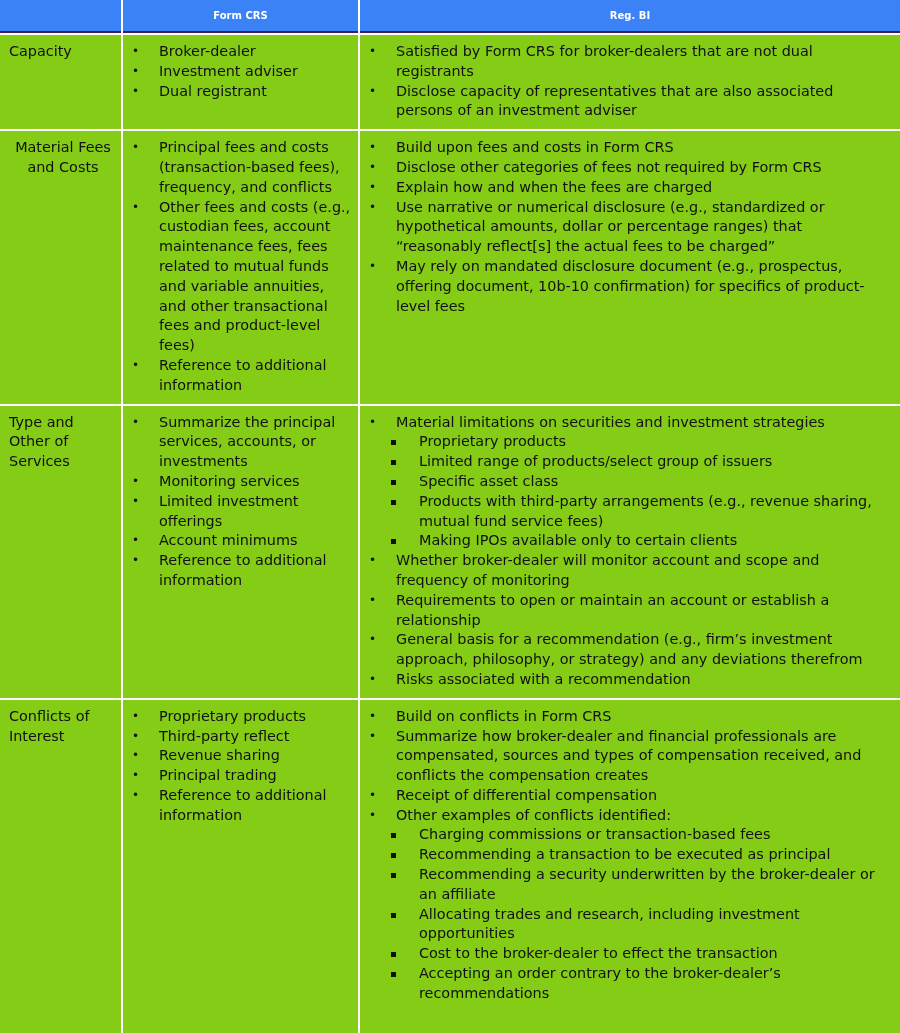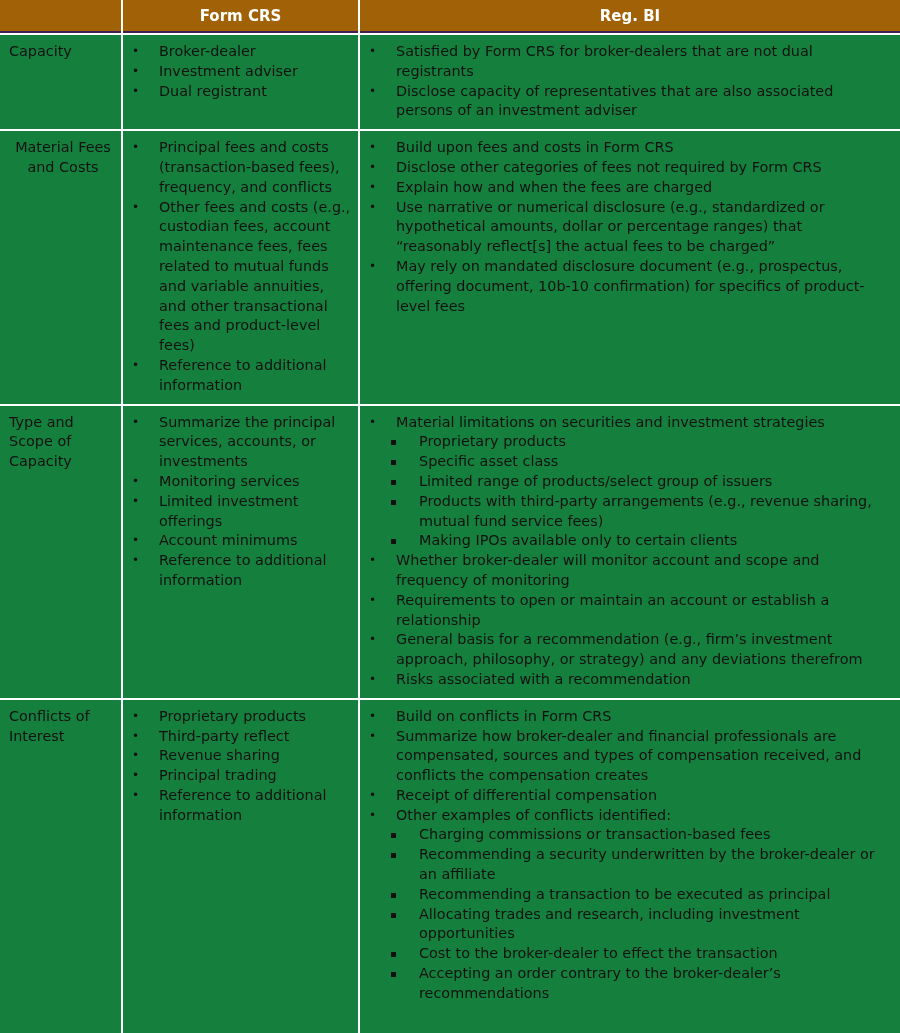--- a/index.html
+++ b/index.html
@@ -5,32 +5,32 @@
   html, body { margin: 0; padding: 0; background: #ffffff; }
   body { width: 900px; height: 1033px; overflow: hidden; font-family: "DejaVu Sans", sans-serif; color: #111; }
   .grid {
     display: grid;
     grid-template-columns: 121px 235px 540px;
     column-gap: 2px;
     row-gap: 2px;
     width: 900px;
   }
   .hdr {
-    background: #a16207;
+    background: #3b82f6;
     border-bottom: 2px solid #3d1f5a;
     height: 33px;
     color: #fff;
     font-weight: bold;
-    font-size: 15px;
+    font-size: 10px;
     display: flex; align-items: center; justify-content: center;
     box-sizing: border-box;
   }
   .hdr.blank { }
   .cell {
-    background: #15803d;
+    background: #84cc16;
     font-size: 14.4px;
     line-height: 19.8px;
     padding: 7px 0 8px 0;
     box-sizing: border-box;
   }
   .label { padding-left: 9px; padding-right: 4px; }
   ul.l1 { list-style: none; margin: 0; padding: 0; }
   ul.l1 > li { position: relative; padding-left: 36px; }
   ul.l1 > li > .b {
     position: absolute; left: 9px; top: 0; font-size: 12px;
@@ -74,38 +74,38 @@
     </div>
     <div class="cell col-reg" style="min-height: 268px;">
       <ul class="l1">
         <li><span class="b">•</span><span>Build upon fees and costs in Form CRS</span></li>
         <li><span class="b">•</span><span>Disclose other categories of fees not required by Form CRS</span></li>
         <li><span class="b">•</span><span>Explain how and when the fees are charged</span></li>
         <li><span class="b">•</span><span>Use narrative or numerical disclosure (e.g., standardized or hypothetical amounts, dollar or percentage ranges) that “reasonably reflect[s] the actual fees to be charged”</span></li>
         <li><span class="b">•</span><span>May rely on mandated disclosure document (e.g., prospectus, offering document, 10b-10 confirmation) for specifics of product-level fees</span></li>
       </ul>
     </div>
-    <div class="cell label" style="min-height: 284px;">Type and Scope of Capacity</div>
+    <div class="cell label" style="min-height: 284px;">Type and Other of Services</div>
     <div class="cell col-crs" style="min-height: 284px;">
       <ul class="l1">
         <li><span class="b">•</span><span>Summarize the principal services, accounts, or investments</span></li>
         <li><span class="b">•</span><span>Monitoring services</span></li>
         <li><span class="b">•</span><span>Limited investment offerings</span></li>
         <li><span class="b">•</span><span>Account minimums</span></li>
         <li><span class="b">•</span><span>Reference to additional information</span></li>
       </ul>
     </div>
     <div class="cell col-reg" style="min-height: 284px;">
       <ul class="l1">
         <li><span class="b">•</span><span>Material limitations on securities and investment strategies</span></li>
         <li style="padding-left: 0px;">
           <ul class="l2">
             <li><span class="sq"></span><span>Proprietary products</span></li>
+            <li><span class="sq"></span><span>Limited range of products/select group of issuers</span></li>
             <li><span class="sq"></span><span>Specific asset class</span></li>
-            <li><span class="sq"></span><span>Limited range of products/select group of issuers</span></li>
             <li><span class="sq"></span><span>Products with third-party arrangements (e.g., revenue sharing, mutual fund service fees)</span></li>
             <li><span class="sq"></span><span>Making IPOs available only to certain clients</span></li>
           </ul>
         </li>
         <li><span class="b">•</span><span>Whether broker-dealer will monitor account and scope and frequency of monitoring</span></li>
         <li><span class="b">•</span><span>Requirements to open or maintain an account or establish a relationship</span></li>
         <li><span class="b">•</span><span>General basis for a recommendation (e.g., firm’s investment approach, philosophy, or strategy) and any deviations therefrom</span></li>
         <li><span class="b">•</span><span>Risks associated with a recommendation</span></li>
       </ul>
     </div>
@@ -121,22 +121,22 @@
     </div>
     <div class="cell col-reg" style="min-height: 336px;">
       <ul class="l1">
         <li><span class="b">•</span><span>Build on conflicts in Form CRS</span></li>
         <li><span class="b">•</span><span>Summarize how broker-dealer and financial professionals are compensated, sources and types of compensation received, and conflicts the compensation creates</span></li>
         <li><span class="b">•</span><span>Receipt of differential compensation</span></li>
         <li><span class="b">•</span><span>Other examples of conflicts identified:</span></li>
         <li style="padding-left: 0px;">
           <ul class="l2">
             <li><span class="sq"></span><span>Charging commissions or transaction-based fees</span></li>
+            <li><span class="sq"></span><span>Recommending a transaction to be executed as principal</span></li>
             <li><span class="sq"></span><span>Recommending a security underwritten by the broker-dealer or an affiliate</span></li>
-            <li><span class="sq"></span><span>Recommending a transaction to be executed as principal</span></li>
             <li><span class="sq"></span><span>Allocating trades and research, including investment opportunities</span></li>
             <li><span class="sq"></span><span>Cost to the broker-dealer to effect the transaction</span></li>
             <li><span class="sq"></span><span>Accepting an order contrary to the broker-dealer’s recommendations</span></li>
           </ul>
         </li>
       </ul>
     </div>
   </div>
 
 </body></html>

